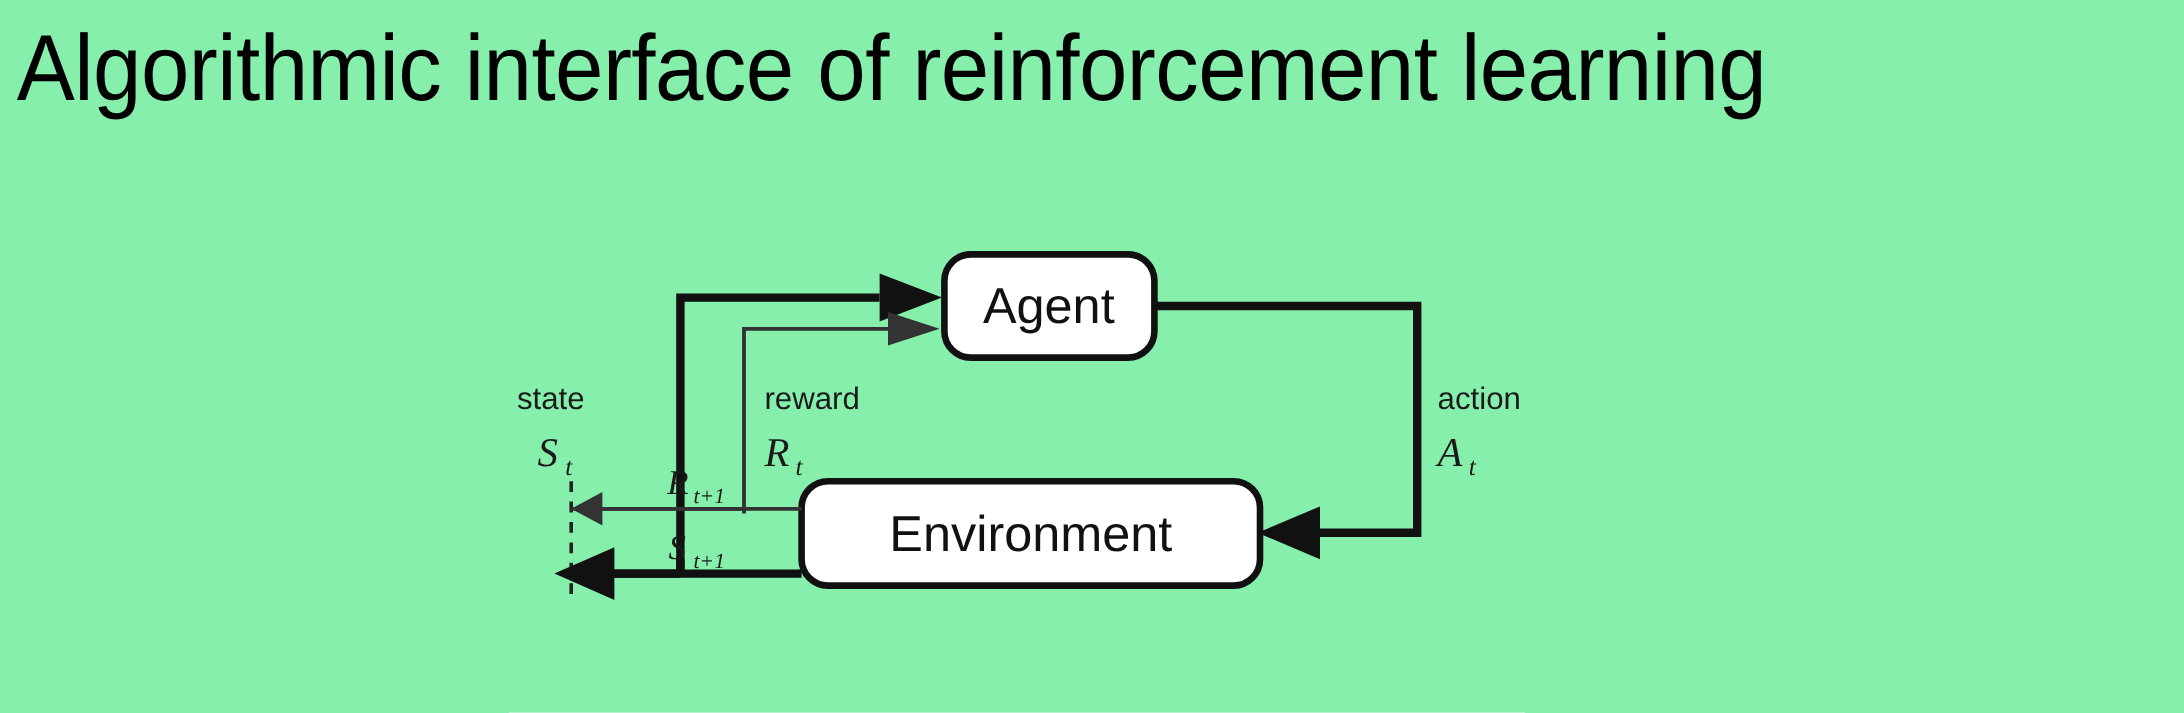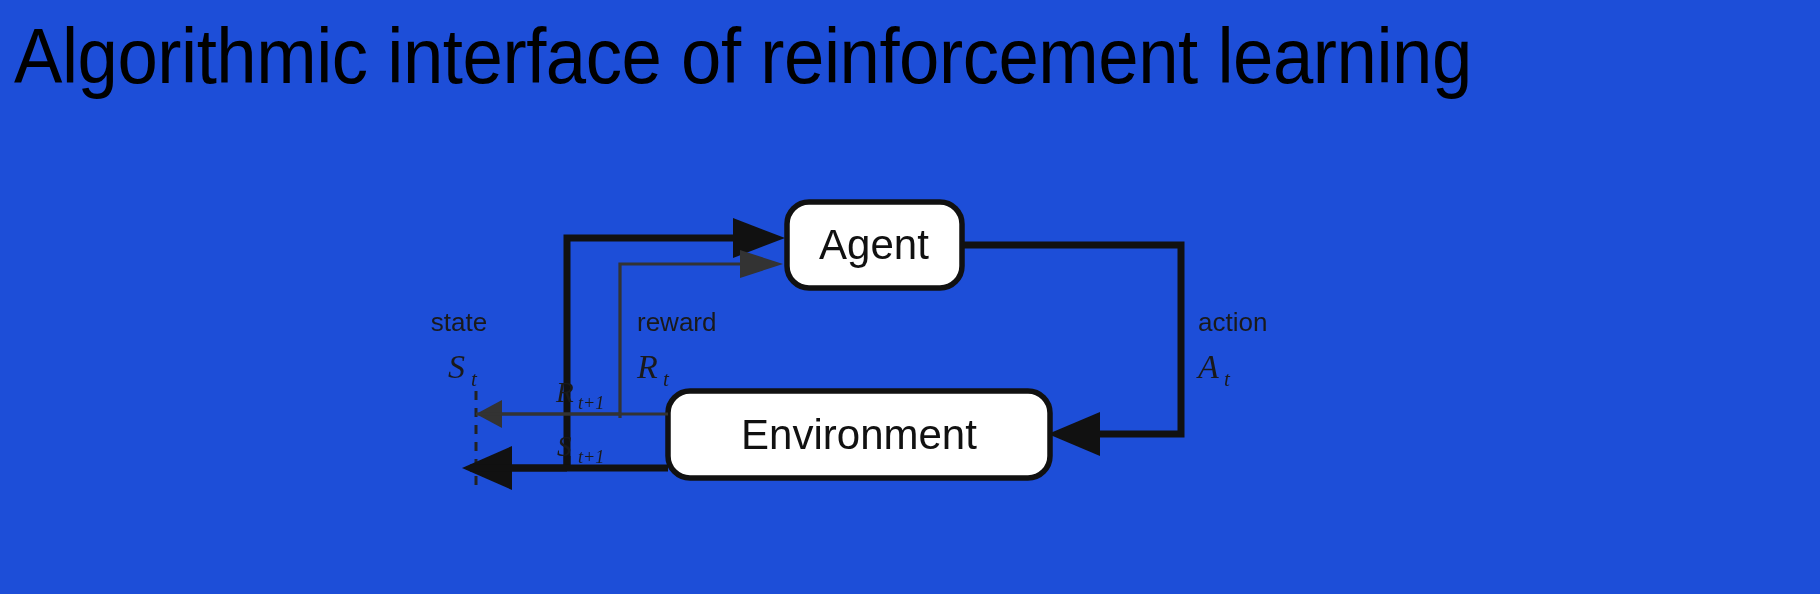--- a/index.html
+++ b/index.html
@@ -12,41 +12,41 @@
     height: 594px;
     font-family: "Liberation Sans", sans-serif;
     color: #000000;
     overflow: hidden;
     position: relative;
   }
   #slide {
     position: relative;
     width: 1820px;
     height: 594px;
-    background: #1d4ed8;
+    background: #86efac;
   }
   #slide-title {
     position: absolute;
     left: 14px;
     top: 8px;
     width: 1800px;
     font-family: "Liberation Sans", sans-serif;
     font-size: 78px;
     font-weight: 400;
     line-height: 96px;
     letter-spacing: -0.5px;
     color: #000000;
     white-space: nowrap;
     transform: scaleX(0.93);
     transform-origin: left top;
   }
   #diagram-wrap {
     position: absolute;
     left: 0px;
-    top: 146px;
+    top: 156px;
     width: 1536px;
     height: 420px;
   }
   #rl-diagram {
     display: block;
   }
   .dgm-label-sans {
     font-family: "Liberation Sans", sans-serif;
     font-size: 26px;
     fill: #1a1a1a;

